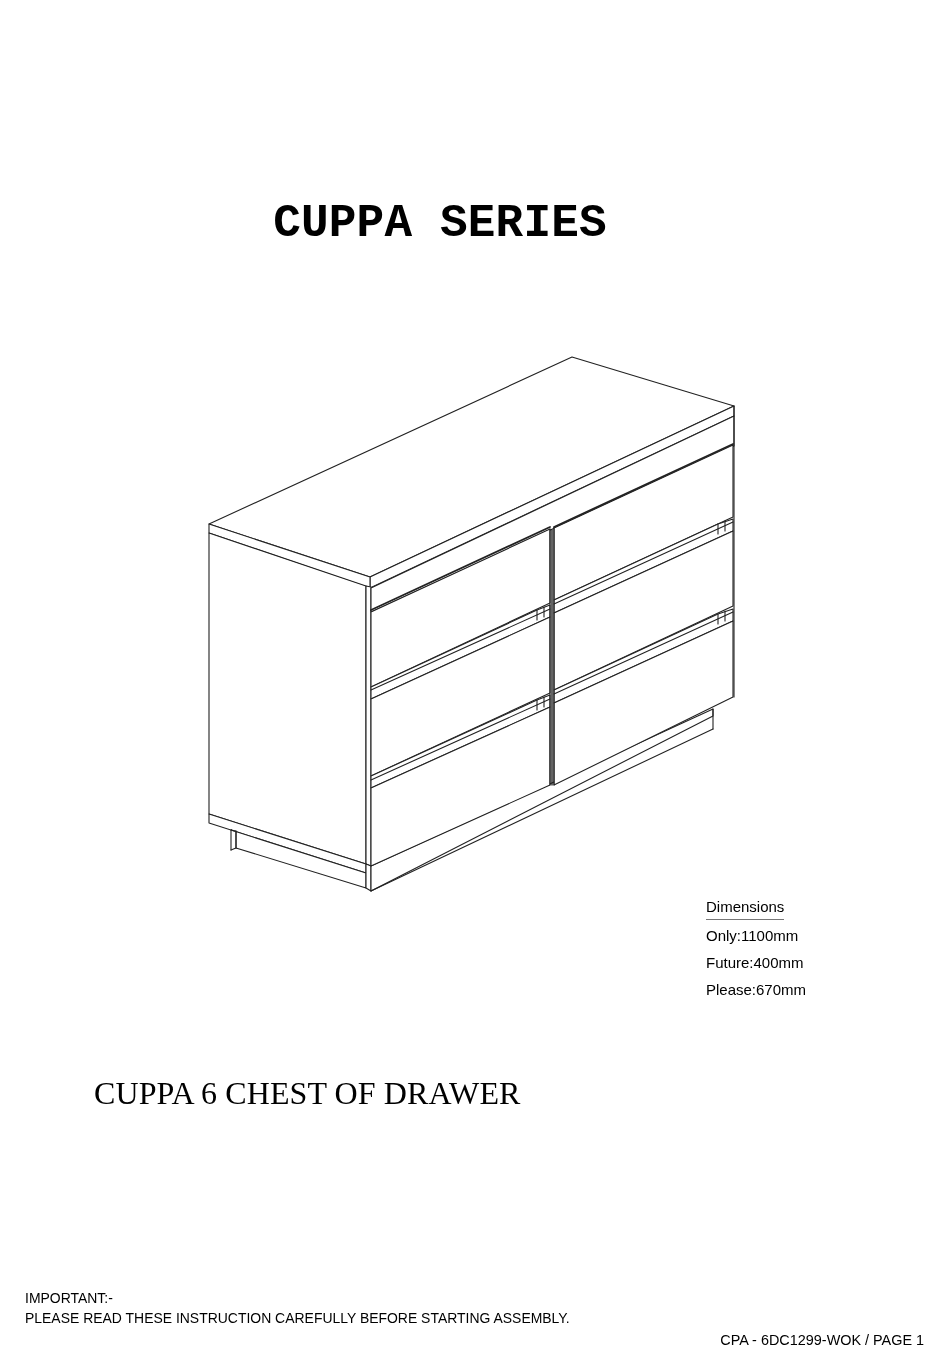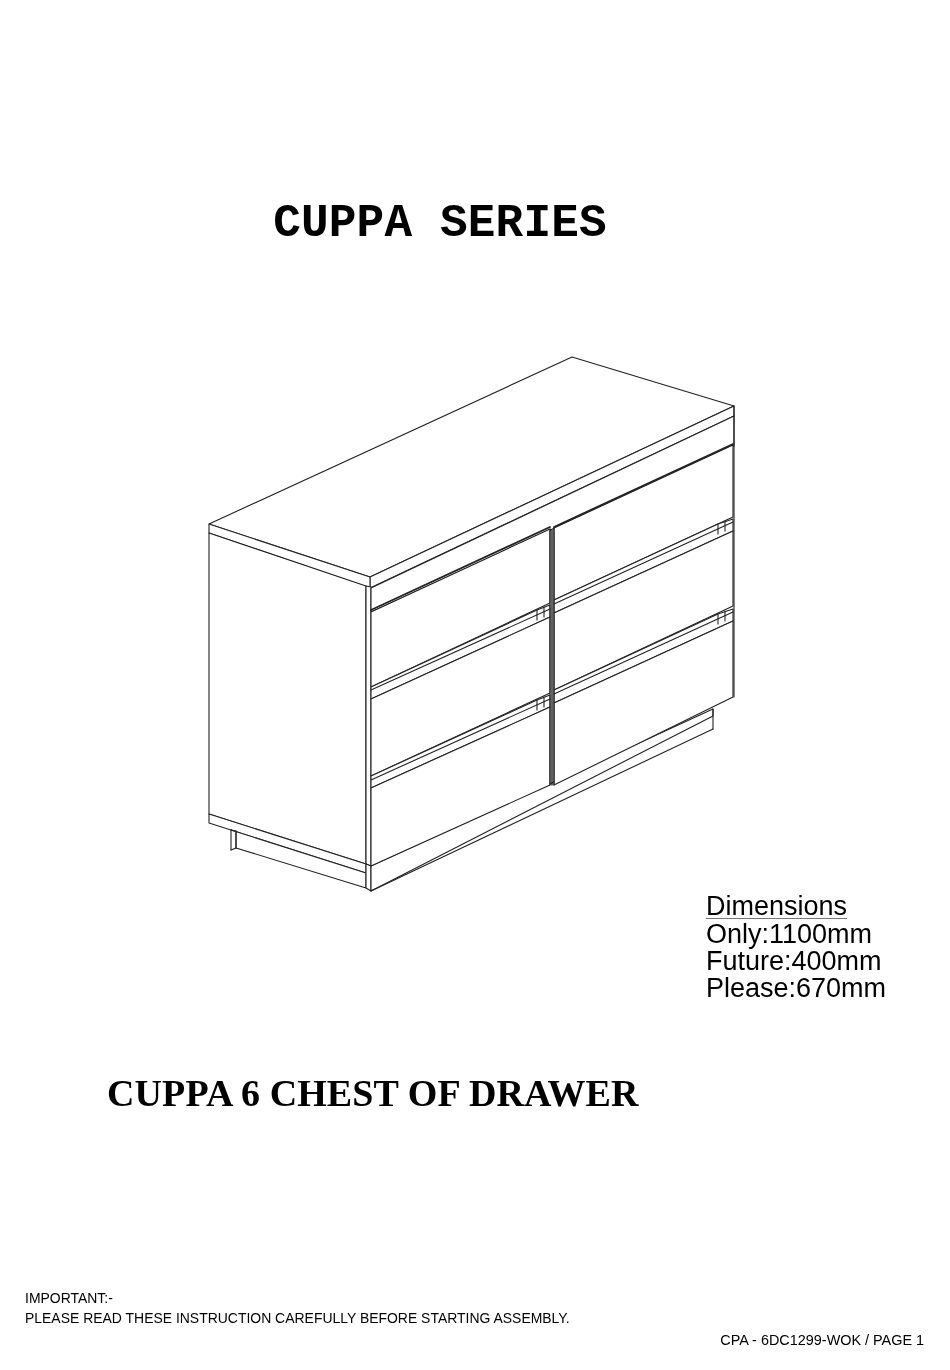--- a/index.html
+++ b/index.html
@@ -51,39 +51,39 @@
       width: 950px;
       height: 1370px;
       pointer-events: none;
     }
     .drawing svg { overflow: visible; }
     .dims {
       position: absolute;
       left: 706px;
       top: 893px;
       font-family: "Liberation Sans", sans-serif;
-      font-size: 27px;
+      font-size: 15px;
       line-height: 27px;
       white-space: nowrap;
     }
     .dims .dims-heading {
       display: inline-block;
       border-bottom: 1.2px solid #777777;
       line-height: 24px;
       padding-bottom: 0;
       margin-bottom: 2px;
     }
     .dims .dims-row { display: block; }
     .product-name {
       position: absolute;
-      left: 107px;
+      left: 94px;
       top: 1070px;
       font-family: "Liberation Serif", serif;
-      font-weight: bold;
-      font-size: 38px;
+      font-weight: normal;
+      font-size: 32px;
       line-height: 46px;
       white-space: nowrap;
       letter-spacing: 0.1px;
     }
     .important {
       position: absolute;
       left: 25px;
       top: 1288px;
       font-family: "Liberation Sans", sans-serif;
       font-size: 15px;

